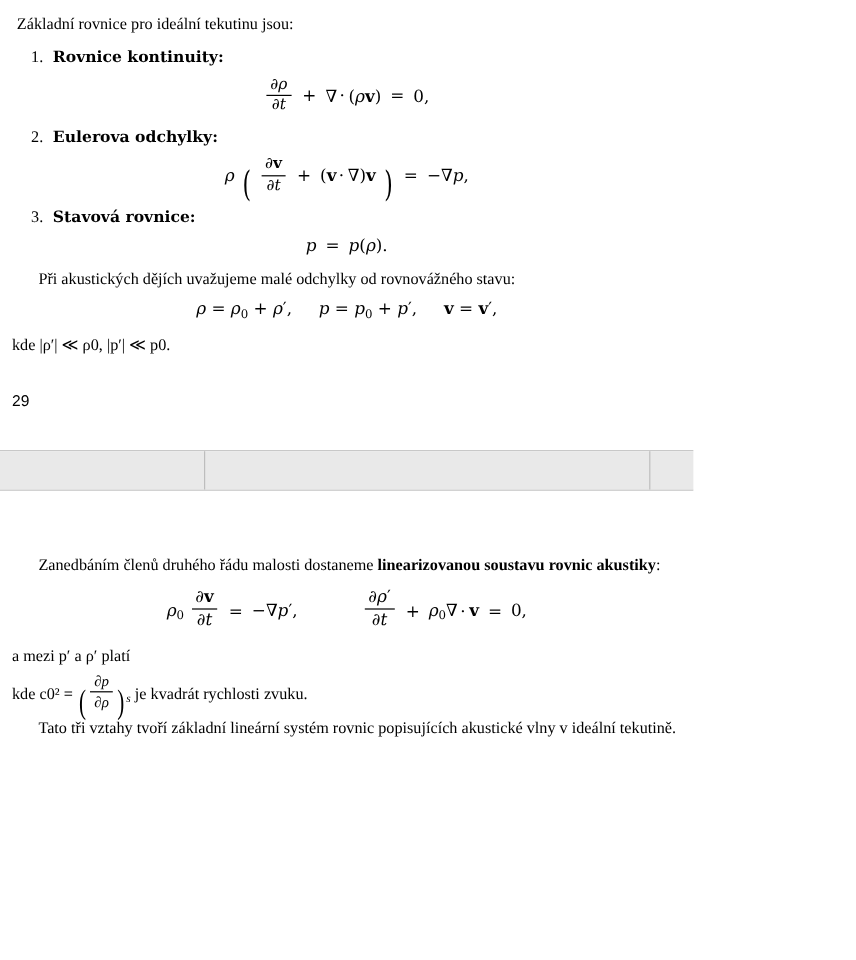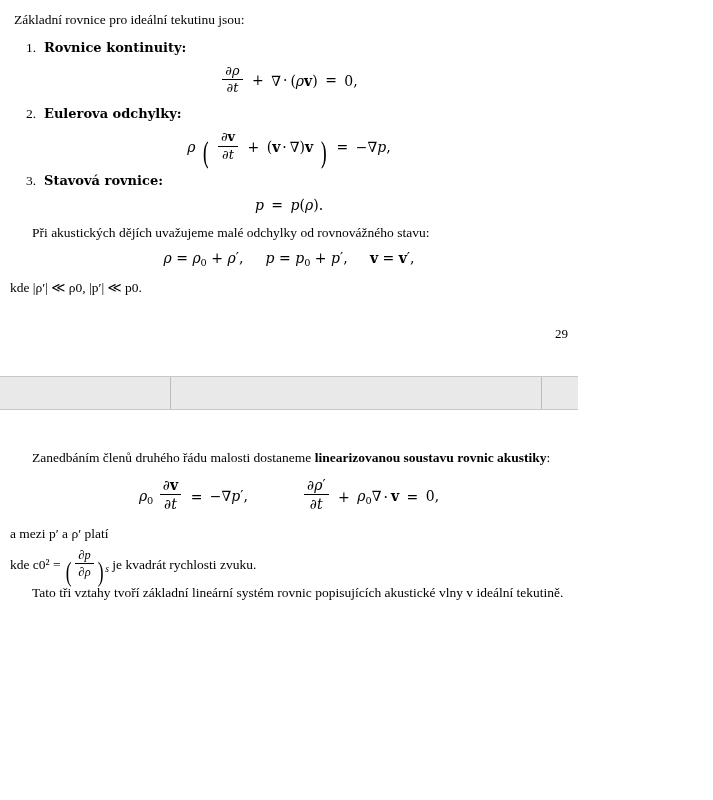--- a/index.html
+++ b/index.html
@@ -87,24 +87,24 @@
     transform: scaleX(0.62);
   }
   .bold-v { font-weight: bold; font-style: normal; }
   .it { font-style: italic; }
   .sub { font-size: 0.7em; vertical-align: -0.28em; }
   .sup { font-size: 0.7em; vertical-align: 0.5em; }
   .op { margin: 0 3px; }
   .nabla { font-style: normal; }
   .dotop { margin: 0 2px; letter-spacing: 1px; }
   .pagenum {
-    text-align: right;
+    text-align: left;
     font-size: 13px;
     margin-top: 28px;
-    font-family: Liberation Serif, serif;
+    font-family: Liberation Sans, sans-serif;
   }
   .divider-zone {
     margin-top: 34px;
     height: 40px;
     position: relative;
   }
   .hr-line {
     position: absolute;
     left: 0;
     right: 0;
@@ -120,21 +120,21 @@
     background: #e9e9e9;
   }
   .tick {
     position: absolute;
     top: 1px;
     width: 1px;
     height: 32px;
     background: #bdbdbd;
   }
   .lower {
-    margin-top: 32px;
+    margin-top: 46px;
   }
   .indent { text-indent: 22px; }
   .twocol-eq {
     display: flex;
     justify-content: center;
     align-items: flex-end;
     gap: 54px;
     margin: 10px 0 12px 0;
     font-family: "DejaVu Serif", serif;
     font-size: 14px;

